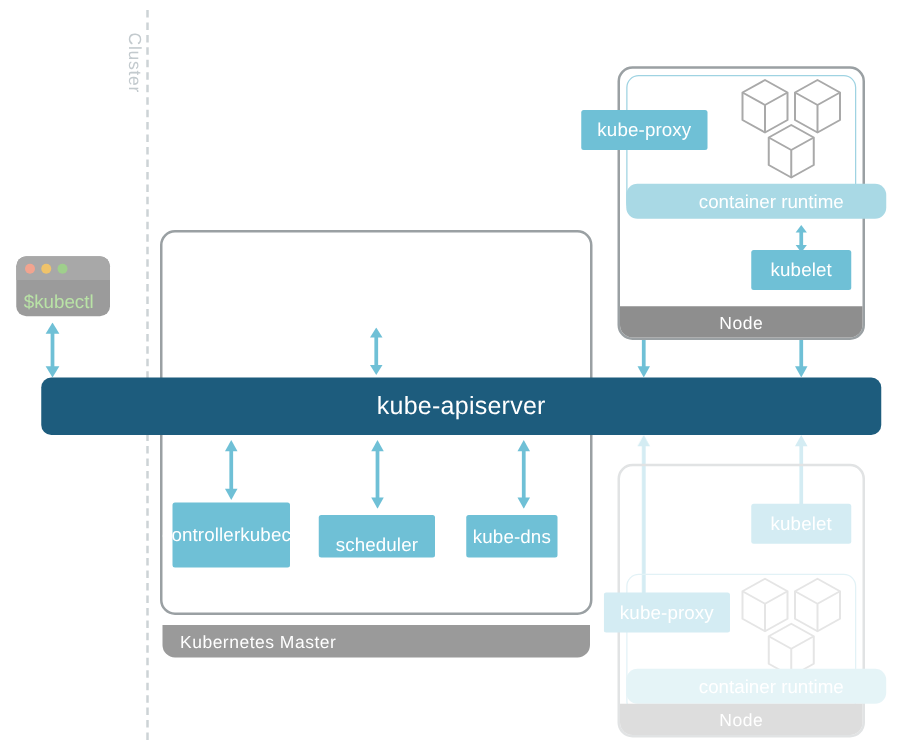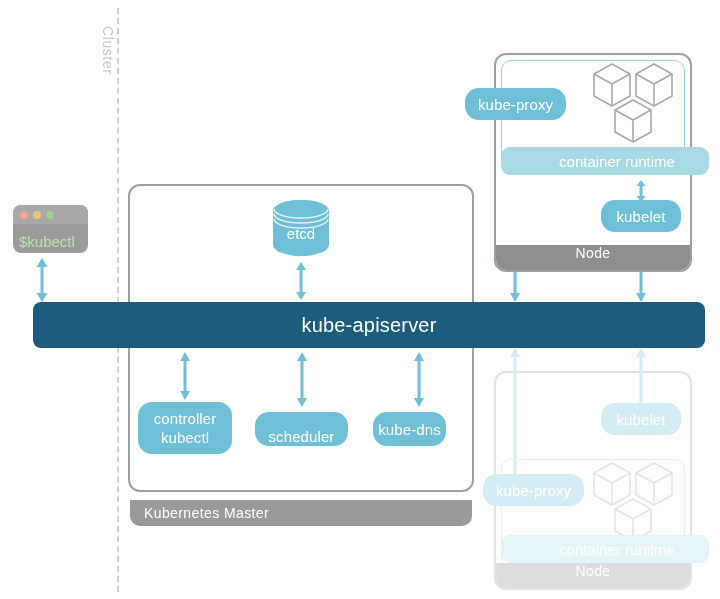--- a/index.html
+++ b/index.html
@@ -17,21 +17,21 @@
     height: 599px;
     background: #ffffff;
     overflow: hidden;
   }
 
   
   .abs { position: absolute; }
   .pill {
     position: absolute;
     background: #6fc0d6;
-    border-radius: 14px;
+    border-radius: 2px;
     color: #ffffff;
     display: flex;
     align-items: center;
     justify-content: center;
     text-align: center;
     font-size: 15px;
     line-height: 19px;
     letter-spacing: .1px;
     box-sizing: border-box;
   }
@@ -180,20 +180,21 @@
     justify-content: center;
     padding-left: 24px;
   }
   .node-footer {
     position: absolute;
     background: #8e8e8e;
     color: #ffffff;
     font-size: 14px;
     letter-spacing: .4px;
     display: flex;
+    align-items: center;
     justify-content: center;
     border-bottom-left-radius: 10px;
     border-bottom-right-radius: 10px;
   }
   .cubes { position: absolute; }
   .faded { opacity: .30; }
 
   
   .arrow { position: absolute; }
 </style>
@@ -215,30 +216,20 @@
   </div>
 
   <svg class="arrow" style="left:34px;top:258px;" width="16" height="44" viewBox="0 0 16 44">
     <line x1="8" y1="6" x2="8" y2="38" stroke="#6fc0d6" stroke-width="3"></line>
     <polygon points="8,0 13.5,9 2.5,9" fill="#6fc0d6"></polygon>
     <polygon points="8,44 13.5,35 2.5,35" fill="#6fc0d6"></polygon>
   </svg>
 
   <div class="abs" id="master-box"></div>
 
-  <div class="abs" id="etcd">
-    <svg width="58" height="58" viewBox="0 0 58 58">
-      <path d="M1,12 A28,11 0 0 1 57,12 L57,46 A28,11 0 0 1 1,46 Z" fill="#6fc0d6"></path>
-      <ellipse cx="29" cy="12" rx="28" ry="11" fill="#6fc0d6"></ellipse>
-      <path d="M2,10 A27,9 0 0 0 56,10" fill="none" stroke="#ffffff" stroke-width="1.4" opacity=".85"></path>
-      <path d="M2,15 A27,9 0 0 0 56,15" fill="none" stroke="#ffffff" stroke-width="1.4" opacity=".85"></path>
-      <path d="M2,20 A27,9 0 0 0 56,20" fill="none" stroke="#ffffff" stroke-width="1.4" opacity=".85"></path>
-    </svg>
-    <div id="etcd-label">etcd</div>
-  </div>
 
   <svg class="arrow" style="left:293px;top:262px;" width="16" height="38" viewBox="0 0 16 38">
     <line x1="8" y1="5" x2="8" y2="33" stroke="#6fc0d6" stroke-width="3"></line>
     <polygon points="8,0 13,8 3,8" fill="#6fc0d6"></polygon>
     <polygon points="8,38 13,30 3,30" fill="#6fc0d6"></polygon>
   </svg>
 
   <div class="abs" id="kube-apiserver">kube-apiserver</div>
 
   <svg class="arrow" style="left:177px;top:352px;" width="16" height="48" viewBox="0 0 16 48">
@@ -250,21 +241,21 @@
     <line x1="8" y1="6" x2="8" y2="49" stroke="#6fc0d6" stroke-width="3"></line>
     <polygon points="8,0 13,9 3,9" fill="#6fc0d6"></polygon>
     <polygon points="8,55 13,46 3,46" fill="#6fc0d6"></polygon>
   </svg>
   <svg class="arrow" style="left:411px;top:352px;" width="16" height="55" viewBox="0 0 16 55">
     <line x1="8" y1="6" x2="8" y2="49" stroke="#6fc0d6" stroke-width="3"></line>
     <polygon points="8,0 13,9 3,9" fill="#6fc0d6"></polygon>
     <polygon points="8,55 13,46 3,46" fill="#6fc0d6"></polygon>
   </svg>
 
-  <div class="pill" style="left:138px;top:402px;width:94px;height:52px;flex-direction:column;">
+  <div class="pill" style="left:138px;top:402px;width:94px;height:52px;flex-direction:row;">
     <span>controller</span>
     <span>kubectl</span>
   </div>
   <div class="pill" style="left:255px;top:412px;width:93px;height:34px;align-items:flex-end;">
     <span>scheduler</span>
   </div>
   <div class="pill" style="left:373px;top:412px;width:73px;height:34px;">
     <span>kube-dns</span>
   </div>
 

